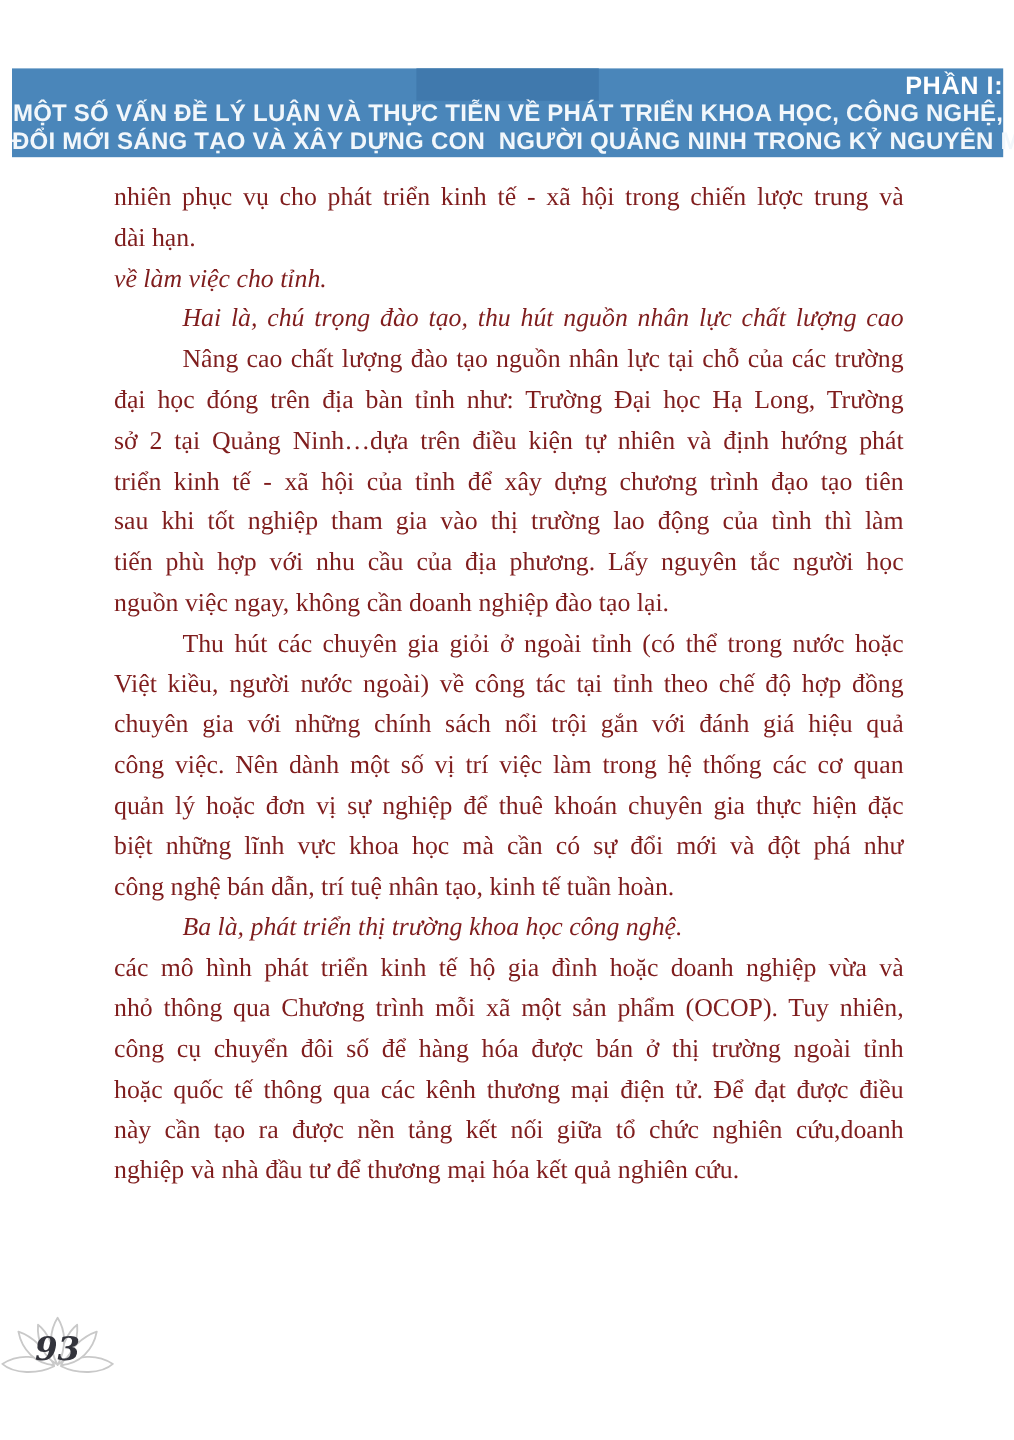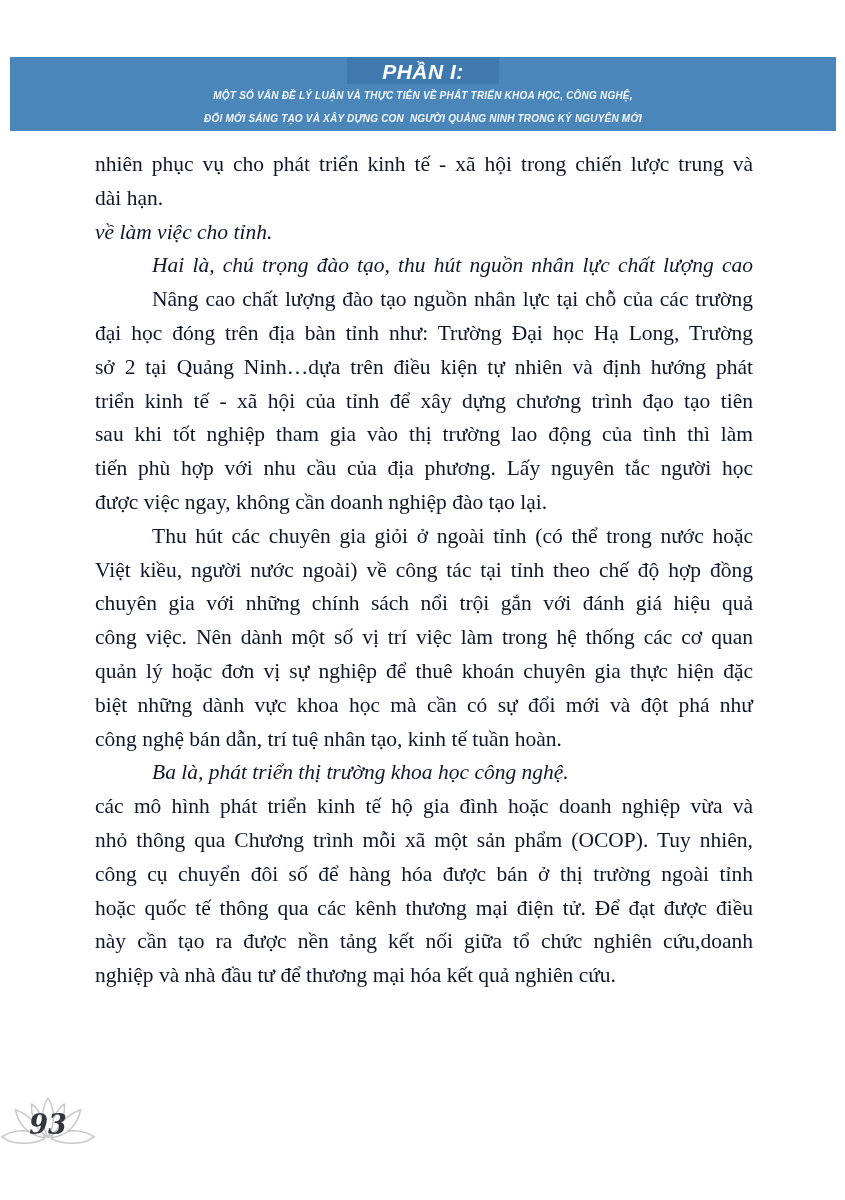--- a/index.html
+++ b/index.html
@@ -13,22 +13,21 @@
   }
 
   
   .band {
     position: absolute;
     left: 10px;
     top: 57px;
     width: 826px;
     height: 74px;
     background: #4a86ba;
-    text-align: center;
-    font-style: italic;
+    text-align: right;
   }
   .band-accent {
     position: absolute;
     left: 50%;
     top: 0;
     transform: translateX(-50%);
     width: 152px;
     height: 27px;
     background: #4079ad;
   }
@@ -39,34 +38,34 @@
     font-weight: 700;
     font-size: 21px;
     line-height: 25px;
     color: #ffffff;
     letter-spacing: 0.5px;
   }
   .band-title {
     position: relative;
     font-family: "Liberation Sans", sans-serif;
     font-weight: 700;
-    font-size: 10px;
+    font-size: 20px;
     line-height: 23px;
     color: #f2f7fb;
     letter-spacing: 0.2px;
     white-space: pre;
   }
 
   
   .body-text {
     position: absolute;
     left: 95px;
     top: 148px;
     width: 658px;
-    color: #0f172a;
+    color: #7f1d1d;
     font-size: 21.5px;
   }
   .para { margin: 0; }
   .para.italic { font-style: italic; }
   .line {
     line-height: 33.8px;
     height: 33.8px;
     text-align: justify;
     text-align-last: justify;
     white-space: normal;
@@ -126,29 +125,29 @@
         <div class="line last">về làm việc cho tỉnh.</div>
         <div class="line indent">Hai là, chú trọng đào tạo, thu hút nguồn nhân lực chất lượng cao</div>
       </div>
       <div class="para">
         <div class="line indent">Nâng cao chất lượng đào tạo nguồn nhân lực tại chỗ của các trường</div>
         <div class="line">đại học đóng trên địa bàn tỉnh như: Trường Đại học Hạ Long, Trường</div>
         <div class="line">sở 2 tại Quảng Ninh…dựa trên điều kiện tự nhiên và định hướng phát</div>
         <div class="line">triển kinh tế - xã hội của tỉnh để xây dựng chương trình đạo tạo tiên</div>
         <div class="line">sau khi tốt nghiệp tham gia vào thị trường lao động của tình thì làm</div>
         <div class="line">tiến phù hợp với nhu cầu của địa phương. Lấy nguyên tắc người học</div>
-        <div class="line last">được việc ngay, không cần doanh nghiệp đào tạo lại.</div>
+        <div class="line last">nguồn việc ngay, không cần doanh nghiệp đào tạo lại.</div>
       </div>
       <div class="para">
         <div class="line indent">Thu hút các chuyên gia giỏi ở ngoài tỉnh (có thể trong nước hoặc</div>
         <div class="line">Việt kiều, người nước ngoài) về công tác tại tỉnh theo chế độ hợp đồng</div>
         <div class="line">chuyên gia với những chính sách nổi trội gắn với đánh giá hiệu quả</div>
         <div class="line">công việc. Nên dành một số vị trí việc làm trong hệ thống các cơ quan</div>
         <div class="line">quản lý hoặc đơn vị sự nghiệp để thuê khoán chuyên gia thực hiện đặc</div>
-        <div class="line">biệt những dành vực khoa học mà cần có sự đổi mới và đột phá như</div>
+        <div class="line">biệt những lĩnh vực khoa học mà cần có sự đổi mới và đột phá như</div>
         <div class="line last">công nghệ bán dẫn, trí tuệ nhân tạo, kinh tế tuần hoàn.</div>
       </div>
       <div class="para italic">
         <div class="line indent last">Ba là, phát triển thị trường khoa học công nghệ.</div>
       </div>
       <div class="para">
         <div class="line">các mô hình phát triển kinh tế hộ gia đình hoặc doanh nghiệp vừa và</div>
         <div class="line">nhỏ thông qua Chương trình mỗi xã một sản phẩm (OCOP). Tuy nhiên,</div>
         <div class="line">công cụ chuyển đôi số để hàng hóa được bán ở thị trường ngoài tỉnh</div>
         <div class="line">hoặc quốc tế thông qua các kênh thương mại điện tử. Để đạt được điều</div>

